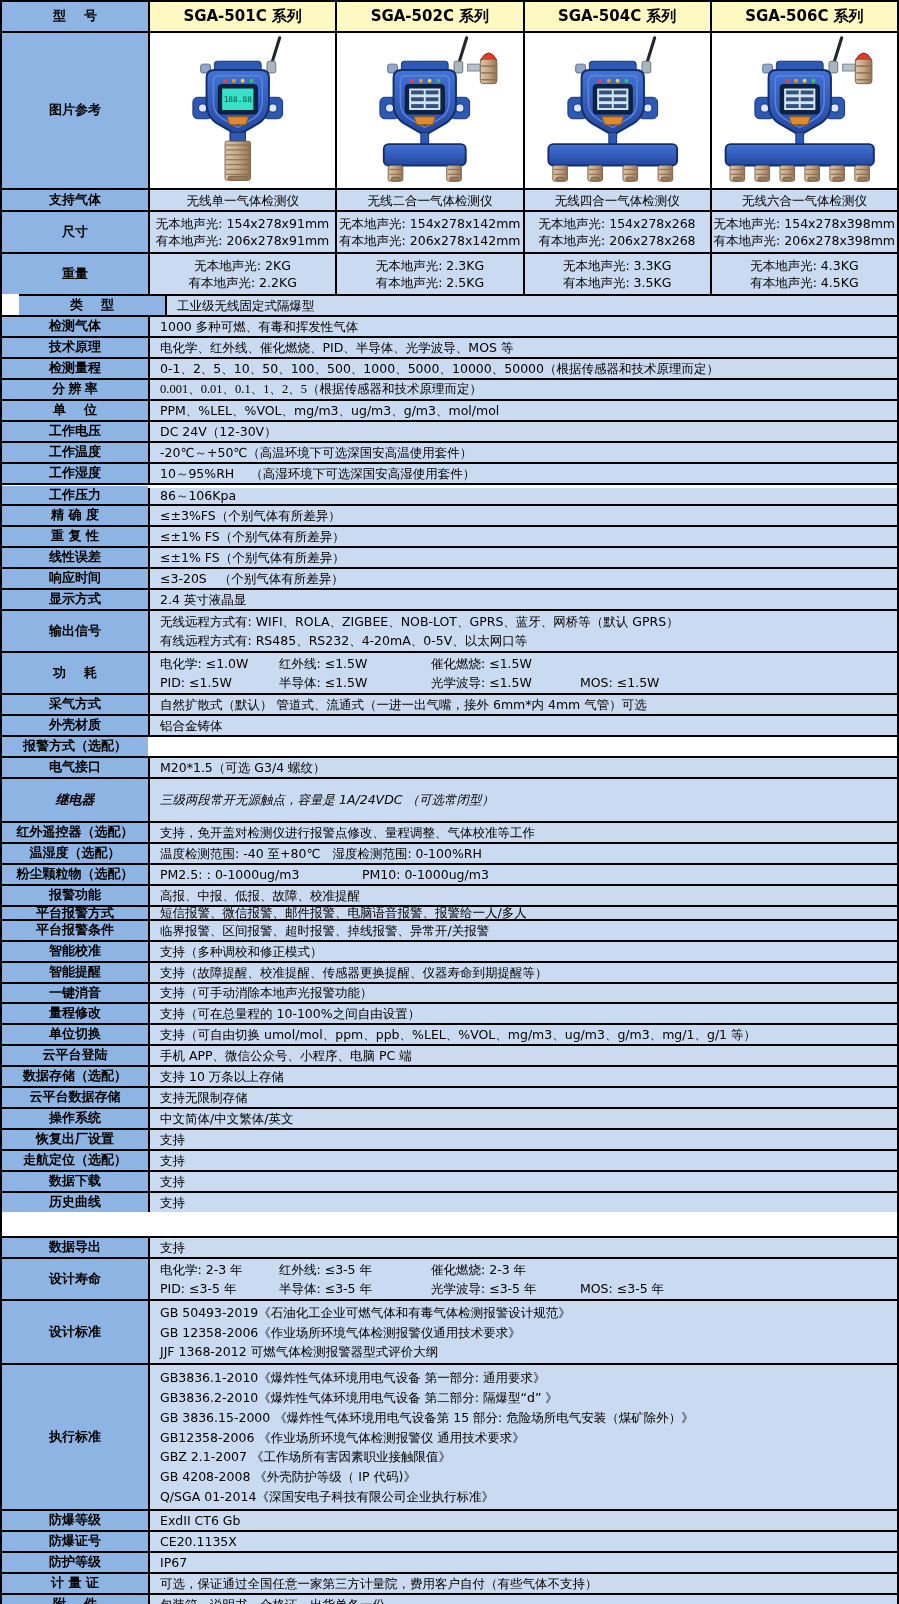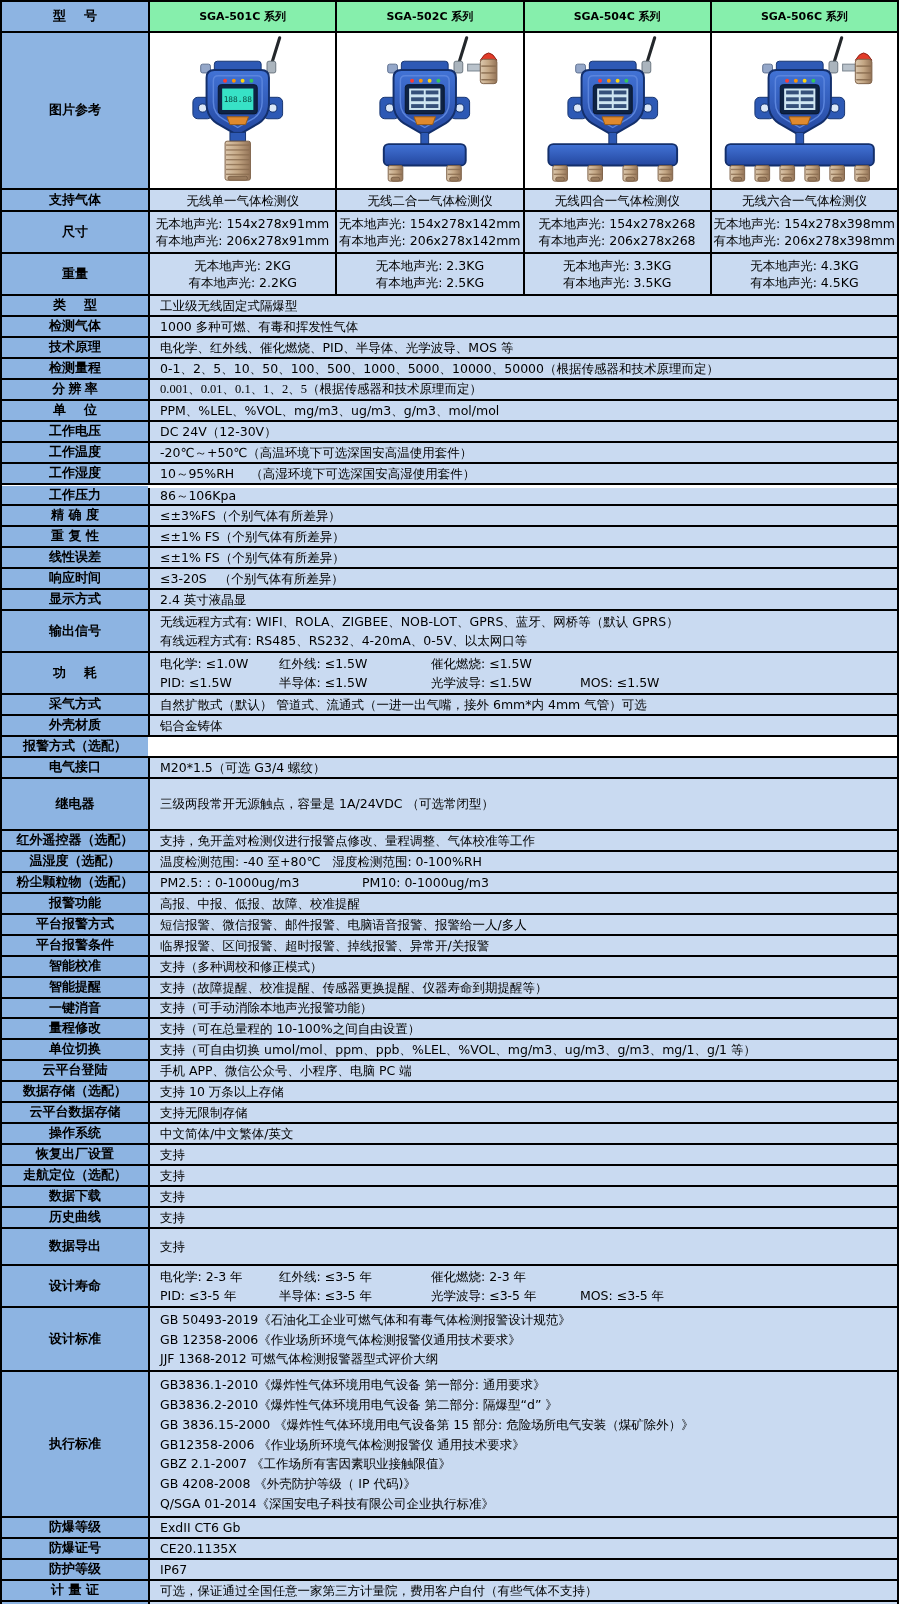--- a/index.html
+++ b/index.html
@@ -3,22 +3,22 @@
 <meta charset="utf-8">
 <style>
   html,body{margin:0;padding:0;background:#fff;}
   body{font-family:"DejaVu Sans","Liberation Sans",sans-serif;color:#000;}
   .table{width:899px;border:2px solid #000;box-sizing:border-box;background:#fff;}
   .row{display:flex;border-top:2px solid #000;box-sizing:border-box;align-items:stretch;}
   .table > .row:first-child{border-top:0;}
   .cell{box-sizing:border-box;}
   .label{flex:0 0 146px;width:146px;background:#8DB4E2;display:flex;align-items:center;justify-content:center;
          font-weight:700;font-size:13px;white-space:pre;text-align:center;line-height:1.25;padding:1px 2px;}
-  .model{flex:1 1 0;background:#86efac;border-left:2px solid #000;display:flex;align-items:center;justify-content:center;
-         font-weight:700;font-size:11px;text-align:right;}
+  .model{flex:1 1 0;background:#fef9c3;border-left:2px solid #000;display:flex;align-items:center;justify-content:center;
+         font-weight:700;font-size:15px;text-align:right;}
   .figure{flex:1 1 0;background:#ffffff;border-left:2px solid #000;display:flex;justify-content:center;overflow:hidden;}
   .vals{flex:1 1 0;background:#C9DAF1;border-left:2px solid #000;}
   .value{display:flex;align-items:center;padding:0 10px;font-size:12.5px;white-space:pre-wrap;line-height:1.25;}
   .lines{display:flex;flex-direction:column;justify-content:space-evenly;padding:0 10px;}
   .line{font-size:12.5px;white-space:pre-wrap;line-height:1.2;}
   .seg-line span{display:inline-block;white-space:pre;}
   .seg-line span:nth-child(1){min-width:119px;}
   .seg-line span:nth-child(2){min-width:152px;}
   .seg-line span:nth-child(3){min-width:149px;}
   .seg-line.two span:nth-child(1){min-width:202px;}
@@ -311,21 +311,21 @@
       </div>
       <div class="cell colcell">
         <div class="line">无本地声光: 3.3KG</div>
         <div class="line">有本地声光: 3.5KG</div>
       </div>
       <div class="cell colcell">
         <div class="line">无本地声光: 4.3KG</div>
         <div class="line">有本地声光: 4.5KG</div>
       </div>
     </div>
-    <div class="row" style="height: 21px;">
+    <div class="row" style="height: 21px; margin-left: 17px;">
       <div class="cell label">类    型</div>
       <div class="cell vals value">工业级无线固定式隔爆型</div>
     </div>
     <div class="row" style="height: 21px;">
       <div class="cell label">检测气体</div>
       <div class="cell vals value">1000 多种可燃、有毒和挥发性气体</div>
     </div>
     <div class="row" style="height: 21px;">
       <div class="cell label">技术原理</div>
       <div class="cell vals value">电化学、红外线、催化燃烧、PID、半导体、光学波导、MOS 等</div>
@@ -400,21 +400,21 @@
       <div class="cell label">外壳材质</div>
       <div class="cell vals value">铝合金铸体</div>
     </div>
     <div class="row" style="height: 21px;">
       <div class="cell label">报警方式（选配）</div>
     </div>
     <div class="row" style="height: 21px;">
       <div class="cell label">电气接口</div>
       <div class="cell vals value">M20*1.5（可选 G3/4 螺纹）</div>
     </div>
-    <div class="row" style="height: 52px;">
+    <div class="row" style="height: 44px; font-style: italic;">
       <div class="cell label">继电器</div>
       <div class="cell vals value">三级两段常开无源触点，容量是 1A/24VDC （可选常闭型）</div>
     </div>
     <div class="row" style="height: 21px;">
       <div class="cell label">红外遥控器（选配）</div>
       <div class="cell vals value">支持，免开盖对检测仪进行报警点修改、量程调整、气体校准等工作</div>
     </div>
     <div class="row" style="height: 21px;">
       <div class="cell label">温湿度（选配）</div>
       <div class="cell vals value">温度检测范围: -40 至+80℃   湿度检测范围: 0-100%RH</div>
@@ -422,21 +422,21 @@
     <div class="row" style="height: 21px;">
       <div class="cell label">粉尘颗粒物（选配）</div>
       <div class="cell vals lines">
         <div class="line seg-line two"><span>PM2.5:：0-1000ug/m3</span><span>PM10: 0-1000ug/m3</span></div>
       </div>
     </div>
     <div class="row" style="height: 21px;">
       <div class="cell label">报警功能</div>
       <div class="cell vals value">高报、中报、低报、故障、校准提醒</div>
     </div>
-    <div class="row" style="height: 21px;">
+    <div class="row" style="height: 14px;">
       <div class="cell label">平台报警方式</div>
       <div class="cell vals value">短信报警、微信报警、邮件报警、电脑语音报警、报警给一人/多人</div>
     </div>
     <div class="row" style="height: 21px; justify-content: flex-end;">
       <div class="cell label">平台报警条件</div>
       <div class="cell vals value">临界报警、区间报警、超时报警、掉线报警、异常开/关报警</div>
     </div>
     <div class="row" style="height: 21px;">
       <div class="cell label">智能校准</div>
       <div class="cell vals value">支持（多种调校和修正模式）</div>
@@ -482,21 +482,21 @@
       <div class="cell vals value">支持</div>
     </div>
     <div class="row" style="height: 21px;">
       <div class="cell label">数据下载</div>
       <div class="cell vals value">支持</div>
     </div>
     <div class="row" style="height: 21px;">
       <div class="cell label">历史曲线</div>
       <div class="cell vals value">支持</div>
     </div>
-    <div class="row" style="height: 37px;">
+    <div class="row" style="height: 21px; margin-top: 24px;">
       <div class="cell label">数据导出</div>
       <div class="cell vals value">支持</div>
     </div>
     <div class="row" style="height: 42px; justify-content: center;">
       <div class="cell label">设计寿命</div>
       <div class="cell vals lines">
         <div class="line seg-line"><span>电化学: 2-3 年</span><span>红外线: ≤3-5 年</span><span>催化燃烧: 2-3 年</span></div>
         <div class="line seg-line"><span>PID: ≤3-5 年</span><span>半导体: ≤3-5 年</span><span>光学波导: ≤3-5 年</span><span>MOS: ≤3-5 年</span></div>
       </div>
     </div>

